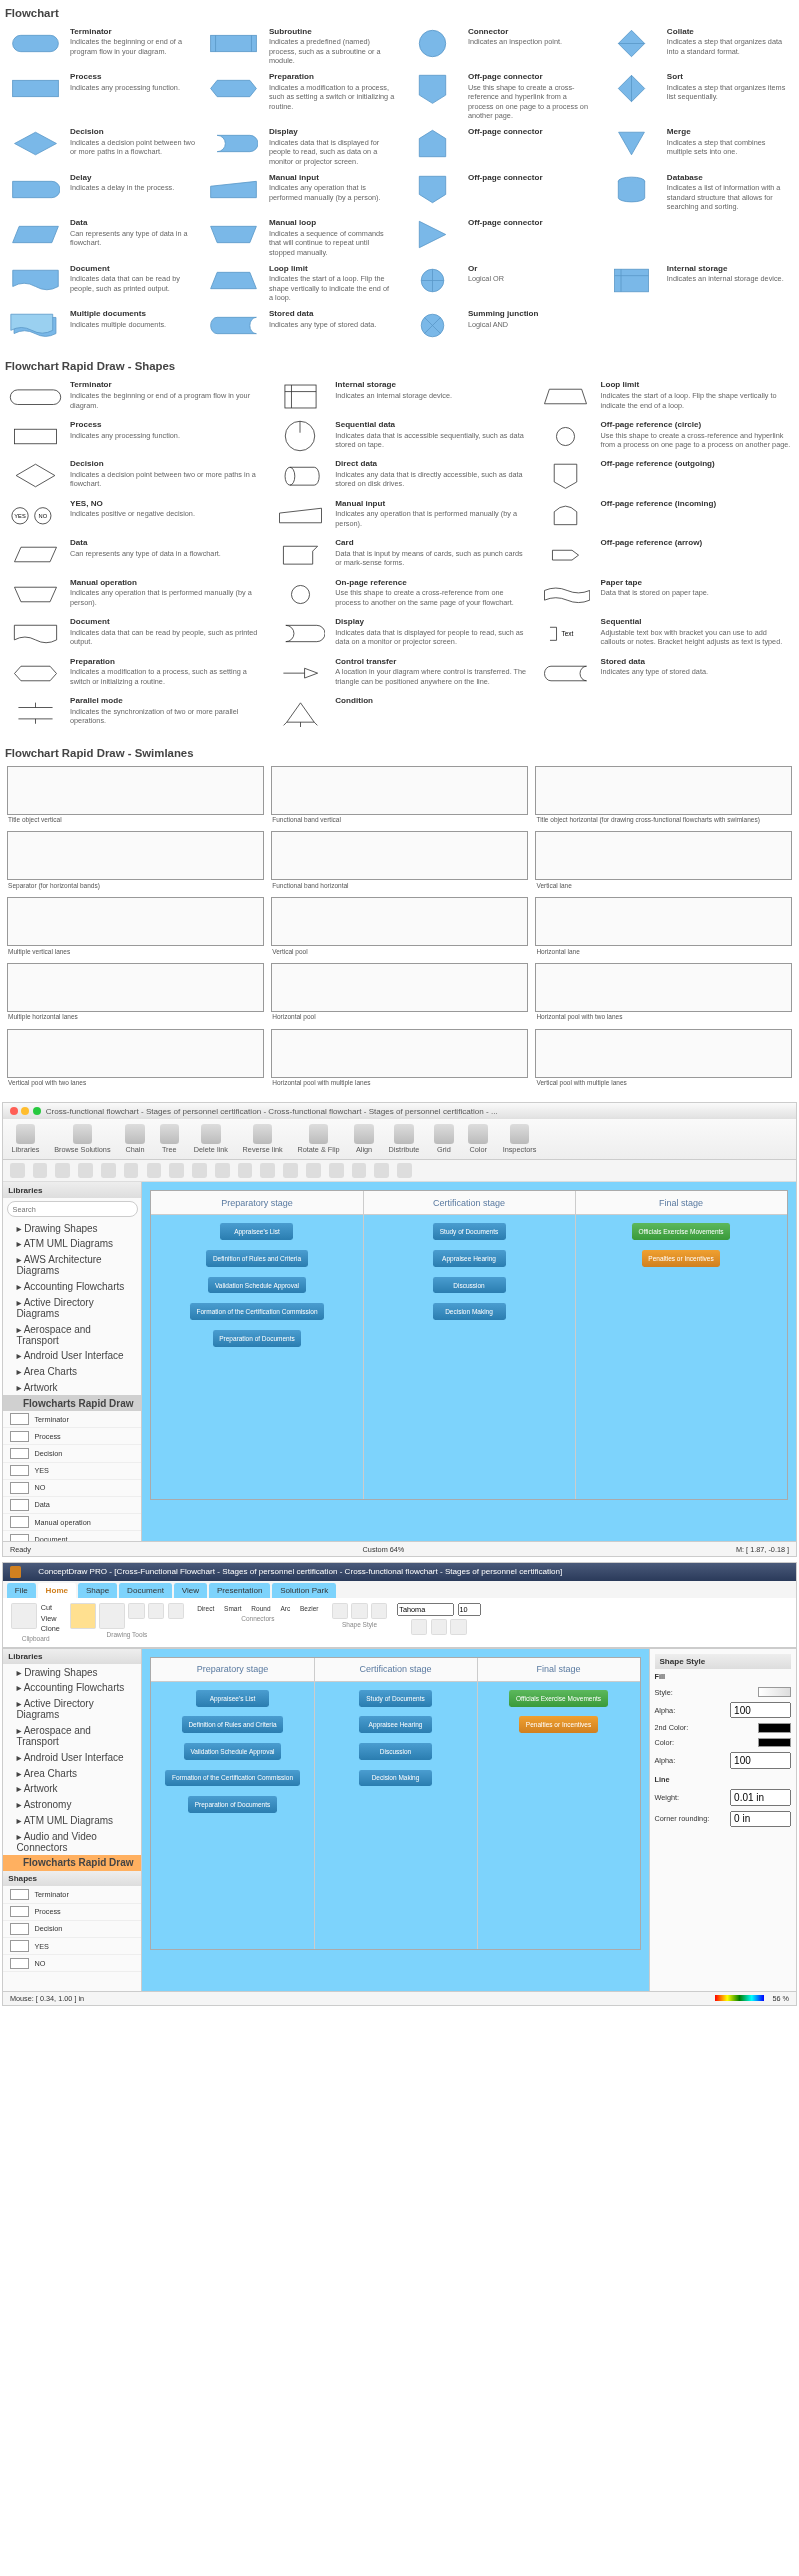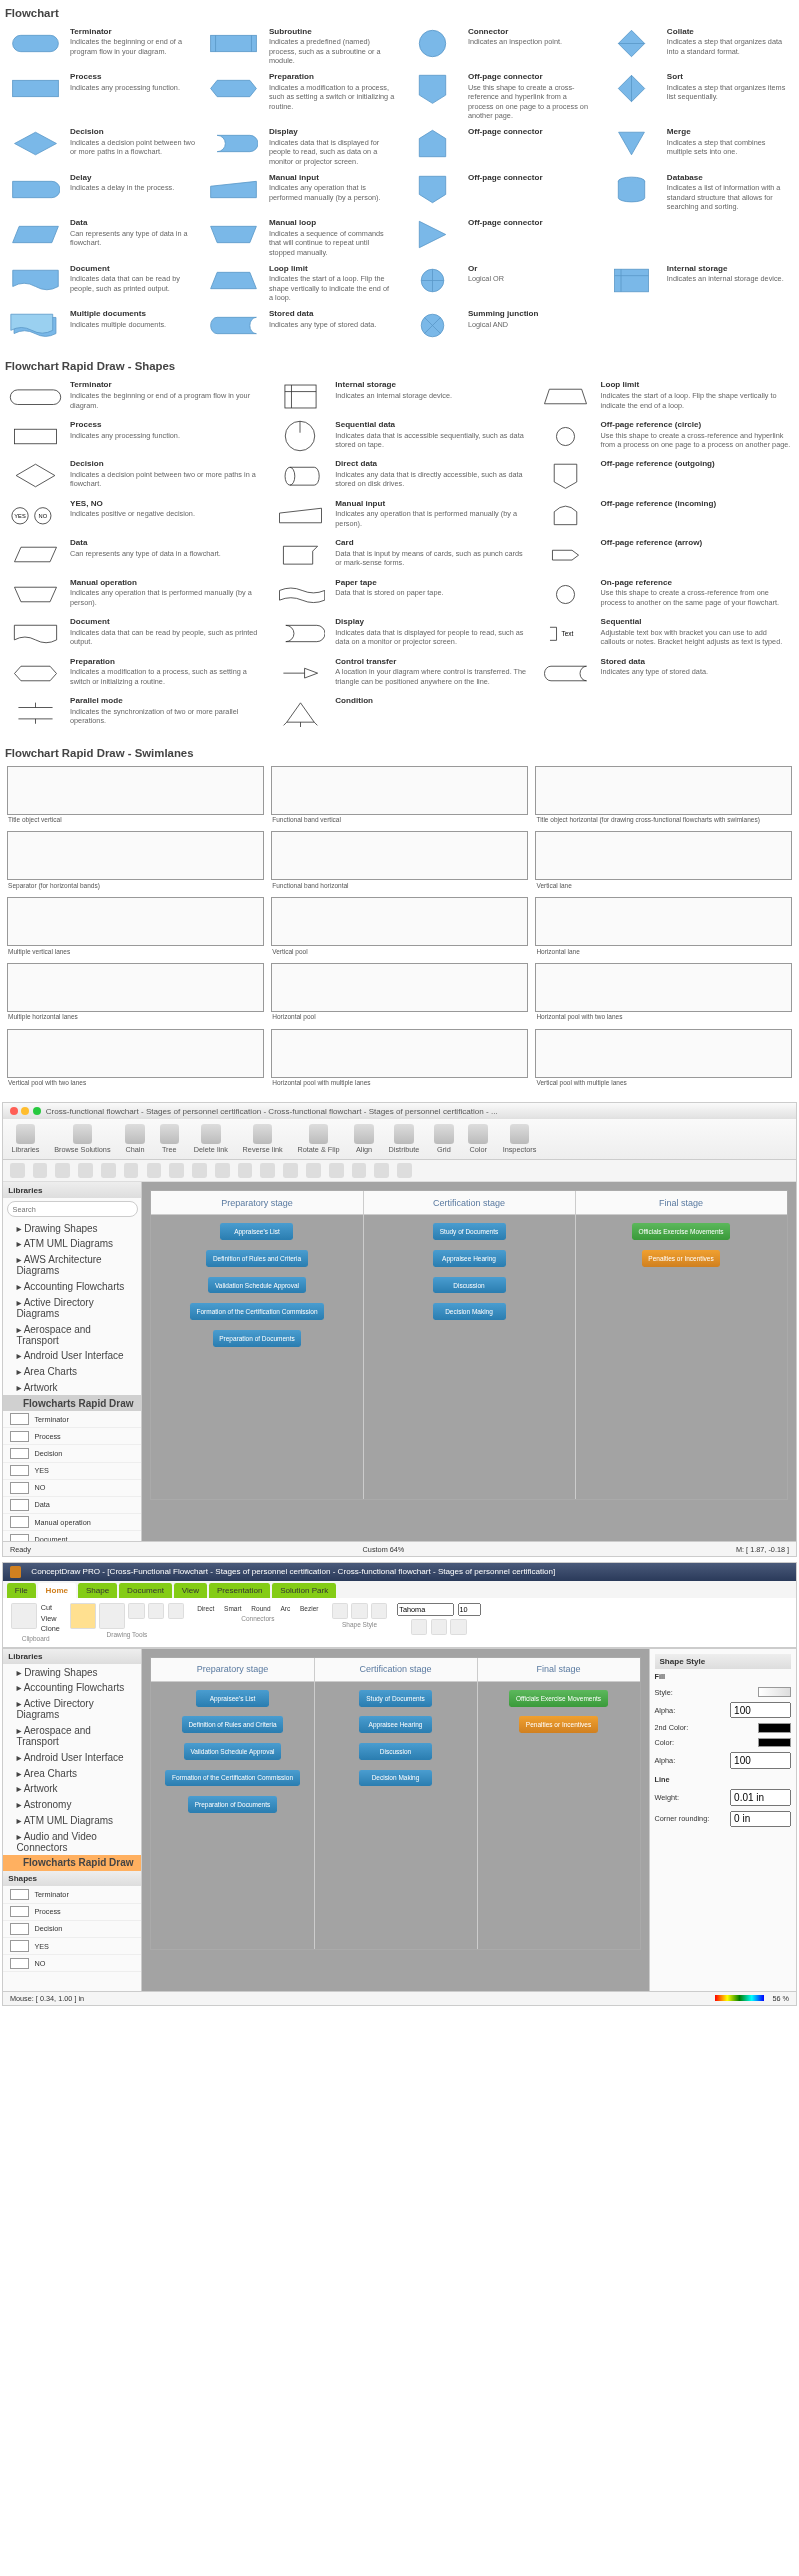--- a/index.html
+++ b/index.html
@@ -27,34 +27,34 @@
 .app-body { display: flex; height: 359px; }
 .sidebar { width: 139px; background: #fafafa; border-right: 0.8px solid #ccc; overflow: hidden; }
 .side-head { background: linear-gradient(#eee,#ddd); padding: 3.3px 4.9px; font-size: 8.1px; font-weight: bold; }
 .search { padding: 3.3px; }
 .search input { width: 100%; padding: 2.4px 4.9px; border: 0.8px solid #ccc; border-radius: 8.1px; font-size: 7.3px; }
 .tree-item { padding: 2.4px 6.5px 2.4px 13px; font-size: 10px; color: #444; }
 .tree-item.sel { background: #d0d0d0; font-weight: bold; padding-left: 19.6px; }
 .tree-item.sel-orange { background: #ffb060; font-weight: bold; padding-left: 19.6px; }
 .shape-row { display: flex; align-items: center; gap: 4.9px; padding: 2.4px 6.5px; font-size: 7.3px; border-bottom: 0.8px solid #eee; }
 .mini-shape { width: 19.6px; height: 11.4px; border: 0.8px solid #999; background: #fff; }
-.canvas { flex: 1; background: #a3a3a3; position: relative; padding: 8.1px; }
+.canvas { flex: 1; background: #7dd3fc; position: relative; padding: 8.1px; }
 .swim-container { border: 0.8px solid #aaa; height: 310px; display: flex; }
 .swim-col { flex: 1; border-right: 0.8px solid #ccc; }
 .swim-col:last-child { border-right: none; }
 .swim-head { text-align: center; padding: 6.5px; font-size: 9px; color: #5a7aa0; border-bottom: 0.8px solid #ccc; background: #fafafa; }
 .swim-body { padding: 8.1px; display: flex; flex-direction: column; align-items: center; gap: 9.8px; }
 .flow-box { background: linear-gradient(#4a9dd0,#2a7db0); color: #fff; padding: 4.9px 6.5px; border-radius: 2.4px; font-size: 6.5px; text-align: center; min-width: 73px; }
 .flow-box.green { background: linear-gradient(#5cb85c,#3a9a3a); }
 .flow-box.orange { background: linear-gradient(#f0a030,#d08020); }
 .status { background: #f5f5f5; padding: 2.4px 6.5px; font-size: 7.3px; display: flex; justify-content: space-between; border-top: 0.8px solid #ccc; }
-.win-title { background: linear-gradient(#4a5a7a,#2a3a5a); color: #fff; padding: 3.3px 6.5px; font-size: 8.1px; display: flex; align-items: center; gap: 10px; }
+.win-title { background: linear-gradient(#4a5a7a,#2a3a5a); color: #fff; padding: 3.3px 6.5px; font-size: 8.1px; display: flex; align-items: center; gap: 17px; }
 .ribbon { background: #f5f5f5; border-bottom: 0.8px solid #ccc; }
 .ribbon-tabs { display: flex; gap: 1.6px; padding: 1.6px 3.3px 0; font-size: 8.1px; }
-.ribbon-tab { padding: 3.3px 8.1px; background: #84cc16; border-radius: 2.4px 2.4px 0 0; }
+.ribbon-tab { padding: 3.3px 8.1px; background: #7dd3fc; border-radius: 2.4px 2.4px 0 0; }
 .ribbon-tab.active { background: #fff; color: #d08020; font-weight: bold; text-align: center; }
 .ribbon-body { background: #fff; padding: 4.9px 8.1px; display: flex; gap: 10px; border-bottom: 0.8px solid #ccc; }
 .ribbon-group { display: flex; flex-direction: column; align-items: center; gap: 1.6px; }
 .ribbon-group-label { font-size: 6.5px; color: #888; }
 .ribbon-btn { display: flex; gap: 3.3px; }
 .rbtn { width: 16.3px; height: 16.3px; background: #eee; border: 0.8px solid #ddd; border-radius: 1.6px; }
 .rbtn.lg { width: 26px; height: 26px; }
 .right-panel { width: 147px; background: #fafafa; border-left: 0.8px solid #ccc; padding: 4.9px; font-size: 7.3px; }
 .panel-row { display: flex; justify-content: space-between; align-items: center; padding: 2.4px 0; }
 .panel-row input[type=text] { width: 61px; font-size: 10px; padding: 0.8px 2.4px; }
@@ -549,38 +549,38 @@
           <polygon points="4,4 56,4 48,22 12,22" fill="none" stroke="#333" stroke-width="1"></polygon>
         </svg>
       </div>
       <div class="txt">
         <div class="name">Manual operation</div>
         <div class="desc">Indicates any operation that is performed manually (by a person).</div>
       </div>
     </div>
     <div class="item">
       <div class="shape">
+        <svg width="23" height="23" viewBox="0 0 28 28">
+          <circle cx="14" cy="14" r="11" fill="none" stroke="#333" stroke-width="1"></circle>
+        </svg>
+      </div>
+      <div class="txt">
+        <div class="name">On-page reference</div>
+        <div class="desc">Use this shape to create a cross-reference from one process to another on the same page of your flowchart.</div>
+      </div>
+    </div>
+    <div class="item">
+      <div class="shape">
         <svg width="49" height="21" viewBox="0 0 60 26">
           <path d="M4,8 q14,-6 28,0 q14,6 28,0 v12 q-14,6 -28,0 q-14,-6 -28,0 z" fill="none" stroke="#333" stroke-width="1"></path>
         </svg>
       </div>
       <div class="txt">
         <div class="name">Paper tape</div>
         <div class="desc">Data that is stored on paper tape.</div>
-      </div>
-    </div>
-    <div class="item">
-      <div class="shape">
-        <svg width="23" height="23" viewBox="0 0 28 28">
-          <circle cx="14" cy="14" r="11" fill="none" stroke="#333" stroke-width="1"></circle>
-        </svg>
-      </div>
-      <div class="txt">
-        <div class="name">On-page reference</div>
-        <div class="desc">Use this shape to create a cross-reference from one process to another on the same page of your flowchart.</div>
       </div>
     </div>
     <div class="item">
       <div class="shape">
         <svg width="49" height="24.4" viewBox="0 0 60 30">
           <path d="M4,4 h52 v18 q-13,7 -26,0 q-13,-7 -26,0 z" fill="none" stroke="#333" stroke-width="1"></path>
         </svg>
       </div>
       <div class="txt">
         <div class="name">Document</div>

